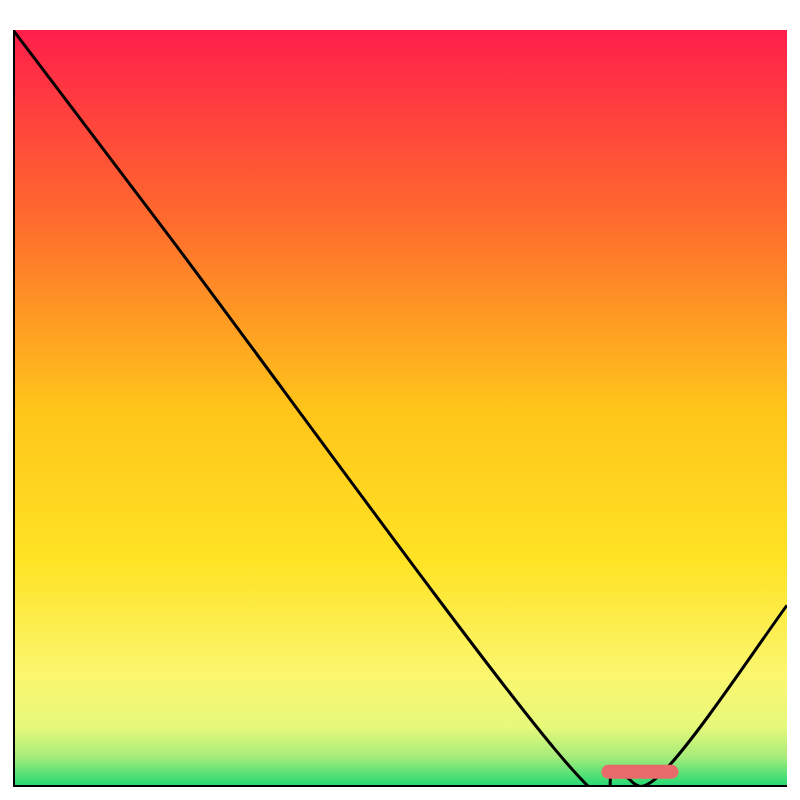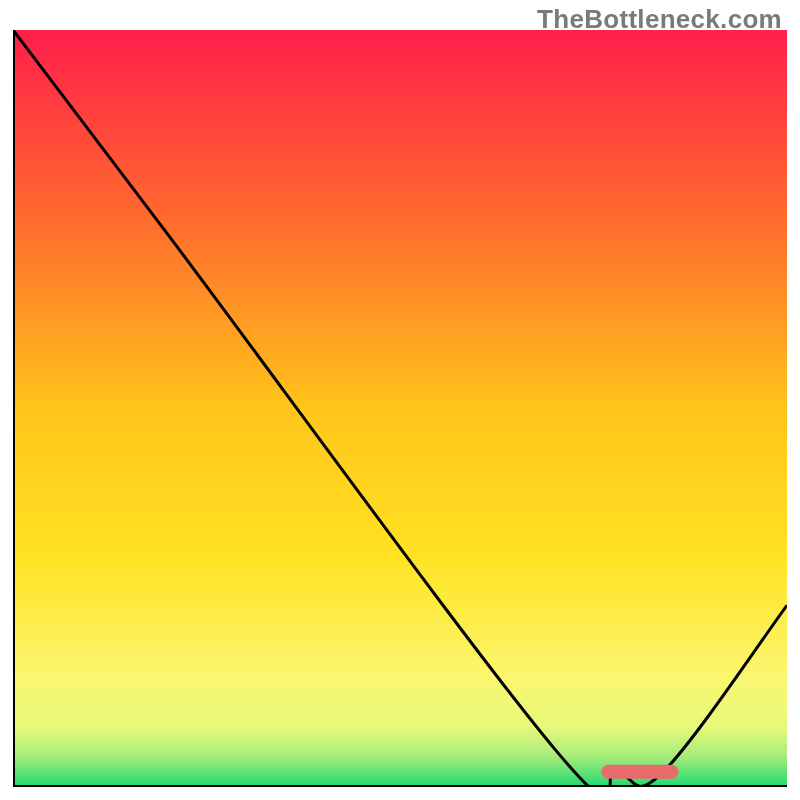--- a/index.html
+++ b/index.html
@@ -33,21 +33,20 @@
     top: 0;
     width: 774px;
     height: 757px;
   }
   .grad-stop {  }
 </style>
 </head>
 <body>
 
 <div class="stage">
-  <div class="watermark">TheBottleneck.com</div>
 
   <div class="plot">
     <svg viewBox="0 0 774 757" preserveAspectRatio="none">
       <defs>
         <linearGradient id="bg-grad" x1="0" y1="0" x2="0" y2="1">
         <stop offset="0%" stop-color="#ff1f4b" class="grad-stop"></stop>
             <stop offset="25%" stop-color="#ff6b2d" class="grad-stop"></stop>
             <stop offset="50%" stop-color="#ffc51a" class="grad-stop"></stop>
             <stop offset="70%" stop-color="#ffe324" class="grad-stop"></stop>
             <stop offset="85%" stop-color="#fbf66e" class="grad-stop"></stop>

